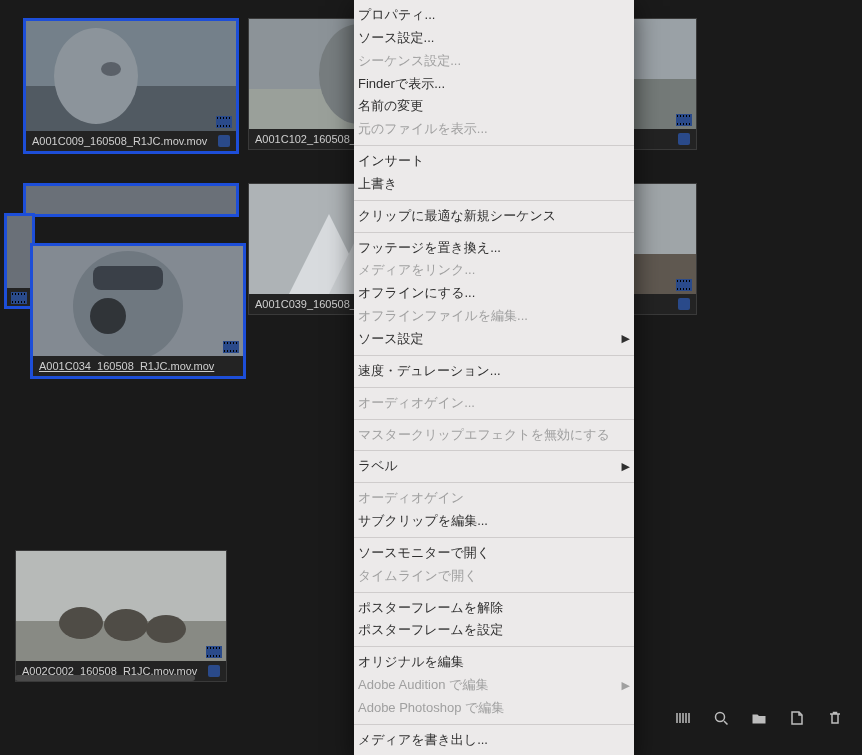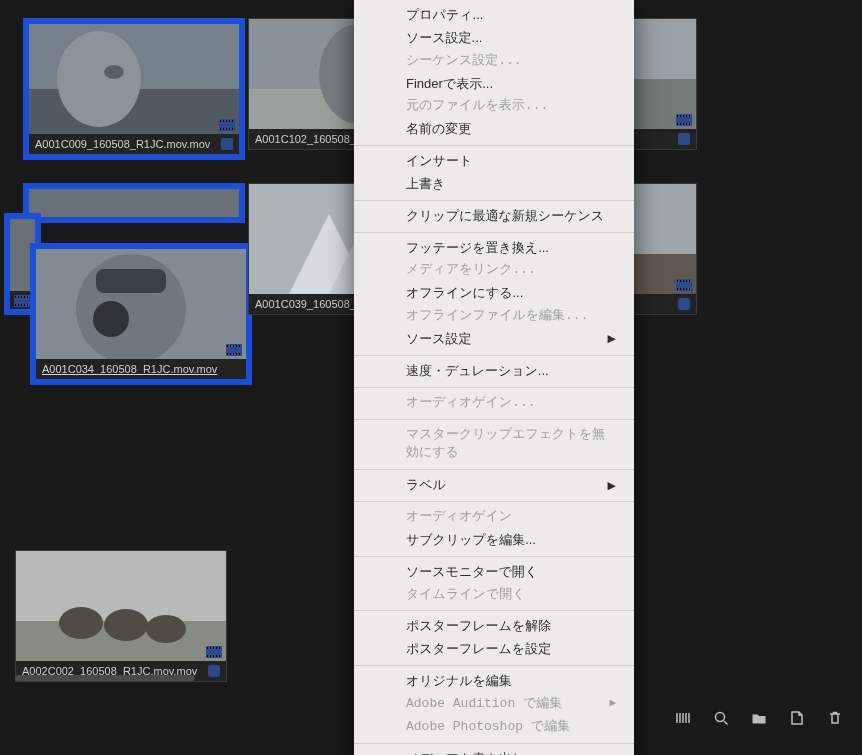--- a/index.html
+++ b/index.html
@@ -21,21 +21,21 @@
   }
 
   
   .clip {
     position: absolute;
     width: 210px;
     border: 1px solid #3a3a3a;
     background: #232323;
   }
   .clip.selected {
-    border: 6px solid #1d4ed8;
+    border: 3px solid #1d4ed8;
   }
   .clip .label-row {
     display: flex;
     align-items: center;
     justify-content: space-between;
     padding: 4px 6px;
     font-size: 11px;
     color: #cfcfcf;
     background: #232323;
   }
@@ -78,26 +78,25 @@
     width: 280px;
     background: #eceaea;
     color: #2f2f2f;
     box-shadow: 0 6px 24px rgba(0,0,0,0.6);
     padding: 4px 0;
   }
   .mitem {
     display: flex;
     align-items: center;
     justify-content: space-between;
-    padding: 2px 18px;
+    padding: 2px 4px;
     font-size: 13px;
     line-height: 1.45;
-    margin-left: 34px;
-  }
-  .mitem.disabled { color: #a0a0a0; font-family: Liberation Mono, monospace; }
+  }
+  .mitem.disabled { color: #a0a0a0; }
   .mitem .arrow {
     font-size: 11px;
     color: inherit;
   }
   .msep {
     height: 1px;
     margin: 4px 0;
     background: #cfcccc;
   }
 
@@ -250,25 +249,25 @@
       </div>
     <div class="mitem">
         <span>ソース設定...</span>
       </div>
     <div class="mitem disabled">
         <span>シーケンス設定...</span>
       </div>
     <div class="mitem">
         <span>Finderで表示...</span>
       </div>
+    <div class="mitem">
+        <span>名前の変更</span>
+      </div>
     <div class="mitem disabled">
         <span>元のファイルを表示...</span>
-      </div>
-    <div class="mitem">
-        <span>名前の変更</span>
       </div>
     <div class="msep"></div>
     <div class="mitem">
         <span>インサート</span>
       </div>
     <div class="mitem">
         <span>上書き</span>
       </div>
     <div class="msep"></div>
     <div class="mitem">

